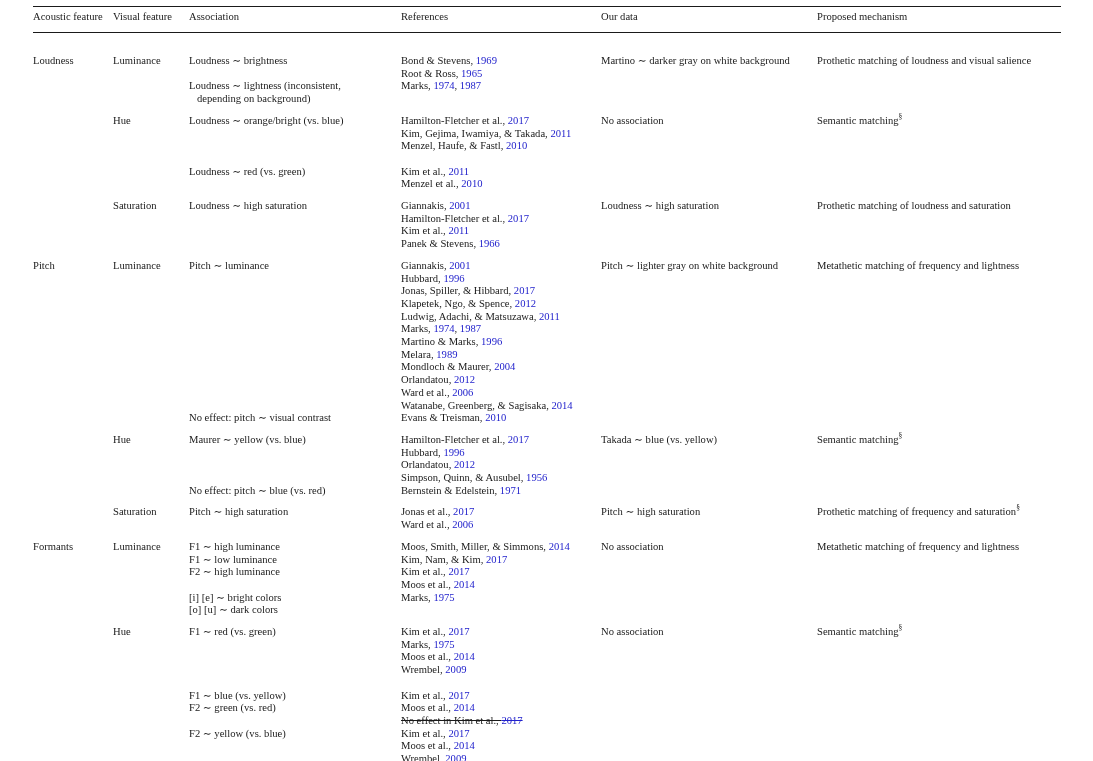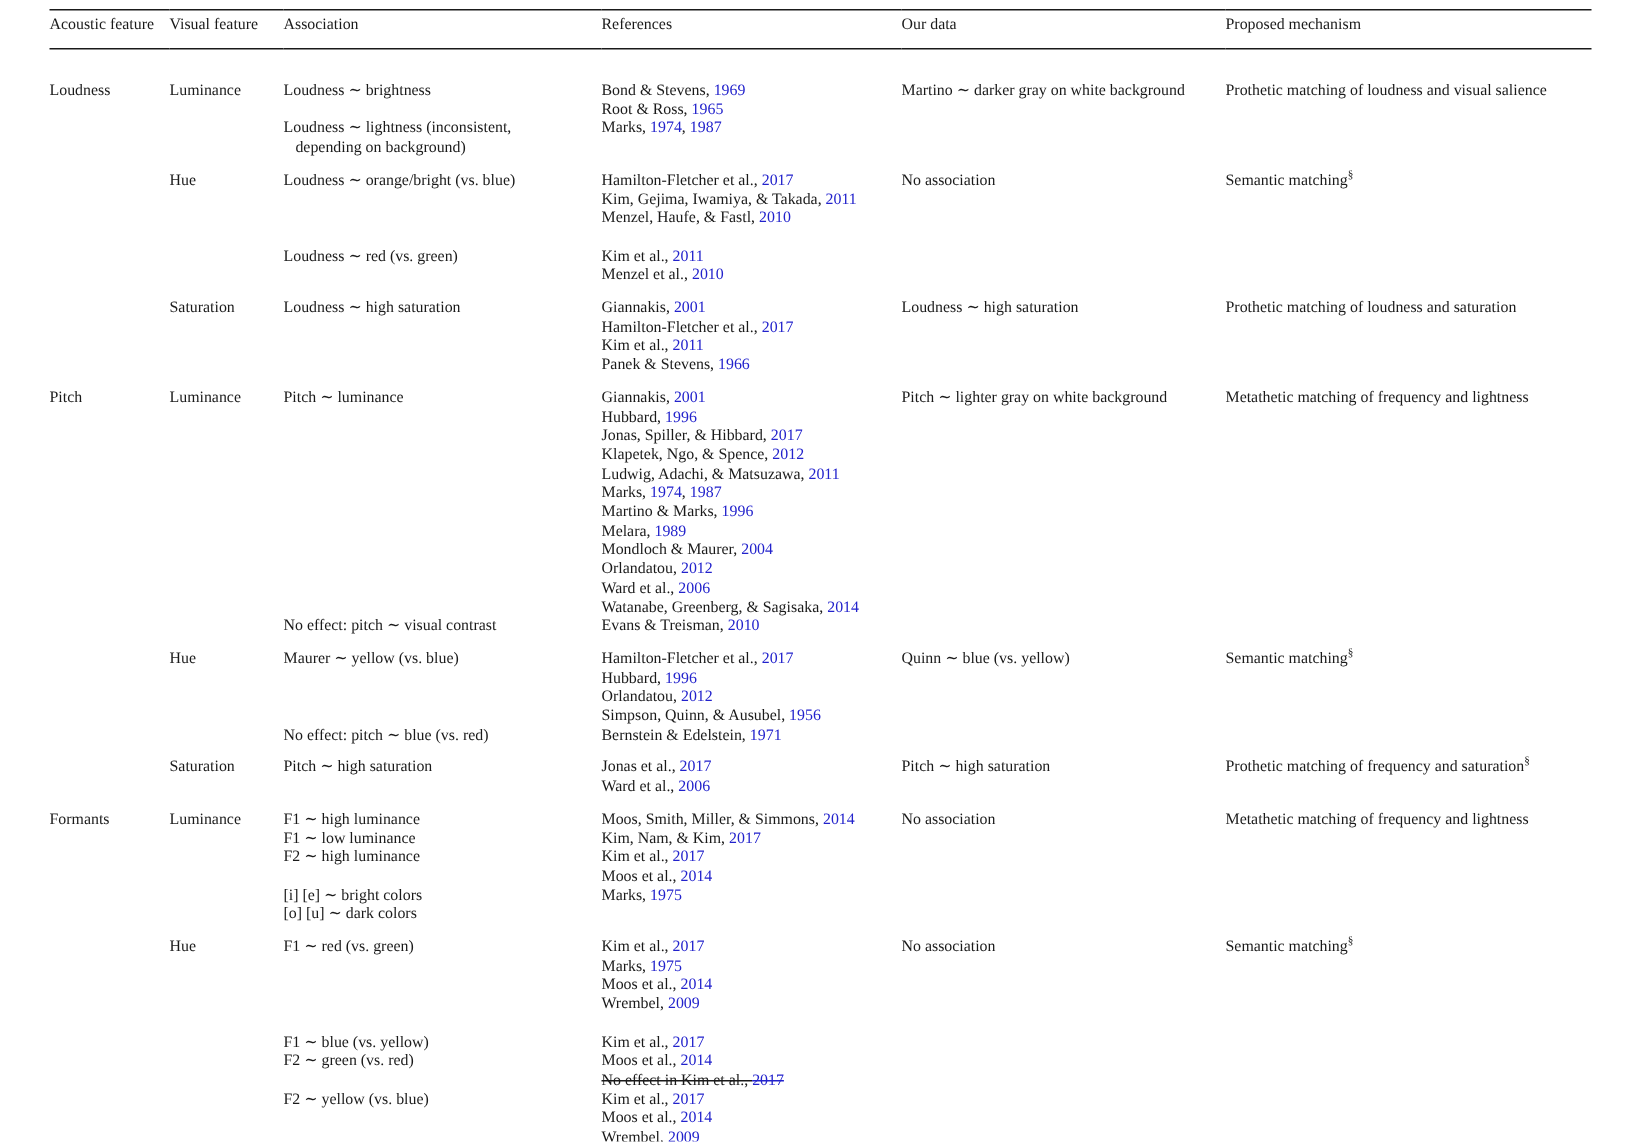--- a/index.html
+++ b/index.html
@@ -181,21 +181,21 @@
             <div class="line"><span>No effect: pitch ∼ blue (vs. red)</span></div>
           </td>
           <td>
             <div class="line"><span>Hamilton-Fletcher et al., </span><span class="link">2017</span></div>
             <div class="line"><span>Hubbard, </span><span class="link">1996</span></div>
             <div class="line"><span>Orlandatou, </span><span class="link">2012</span></div>
             <div class="line"><span>Simpson, Quinn, &amp; Ausubel, </span><span class="link">1956</span></div>
             <div class="line"><span>Bernstein &amp; Edelstein, </span><span class="link">1971</span></div>
           </td>
           <td>
-            <div class="line"><span>Quinn ∼ blue (vs. yellow)</span></div>
+            <div class="line"><span>Takada ∼ blue (vs. yellow)</span></div>
           </td>
           <td>
             <div class="line"><span>Semantic matching</span><span class="sup">§</span></div>
           </td>
         </tr>
         <tr>
           <td></td>
           <td>
             <div class="line"><span>Saturation</span></div>
           </td>

